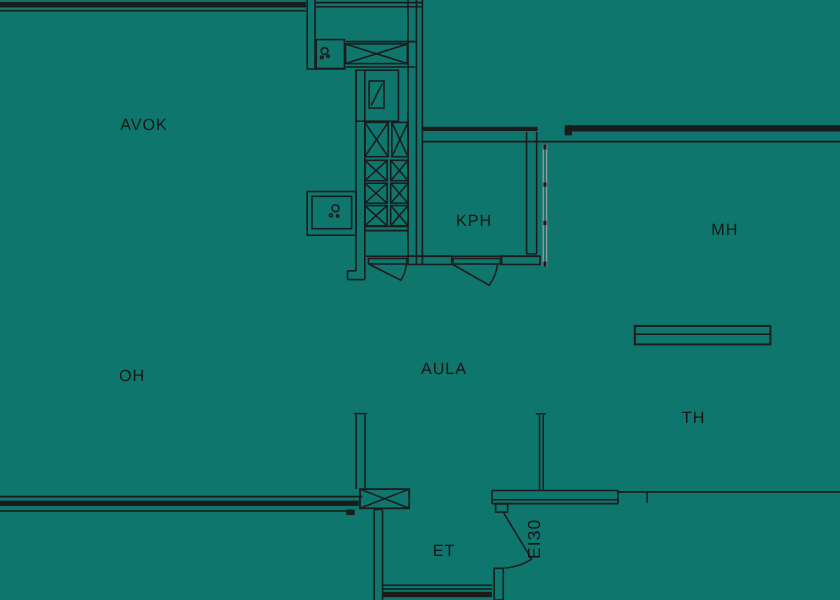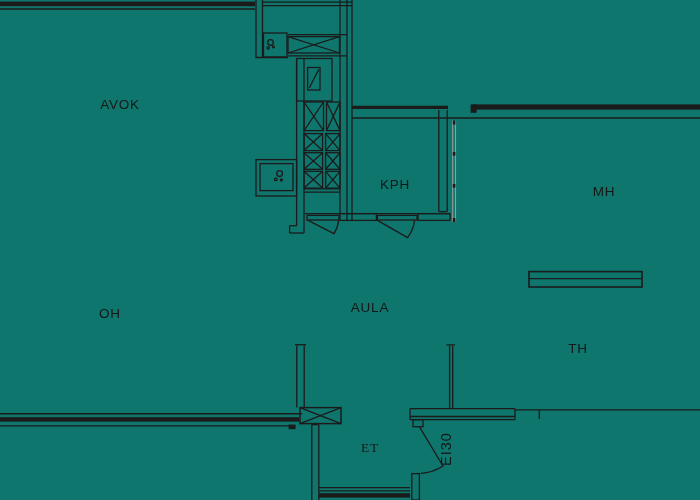--- a/index.html
+++ b/index.html
@@ -19,21 +19,21 @@
     color:#161616;
     white-space:nowrap;
     user-select:none;
   }
   .lab-avok{left:120px;top:104px;}
   .lab-kph{left:395px;top:184px;}
   .lab-mh{left:604px;top:191px;}
   .lab-oh{left:110px;top:313px;}
   .lab-aula{left:370px;top:307px;}
   .lab-th{left:578px;top:348px;}
-  .lab-et{left:370px;top:448px;font-family:Liberation Serif, serif;}
+  .lab-et{left:370px;top:459px;}
   .door-label{
     position:absolute;
     left:446px;top:449px;
     transform:translate(-50%,-50%) rotate(-90deg);
     font-size:14.5px;
     letter-spacing:1px;
     color:#161616;
     white-space:nowrap;
     user-select:none;
   }

